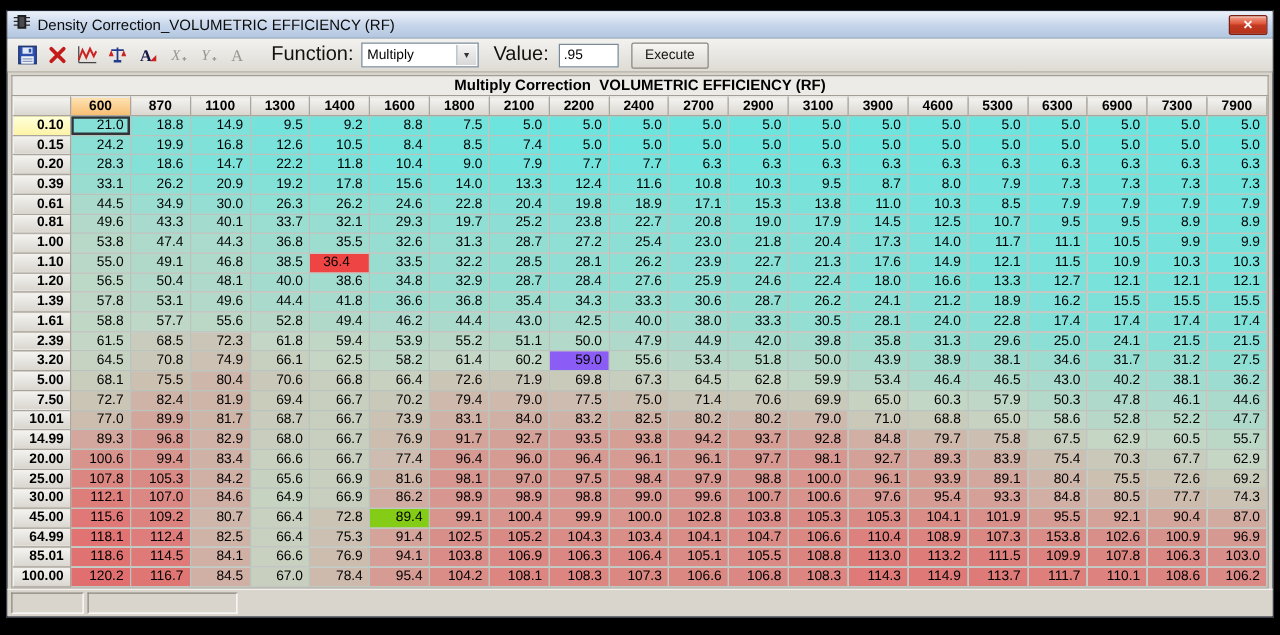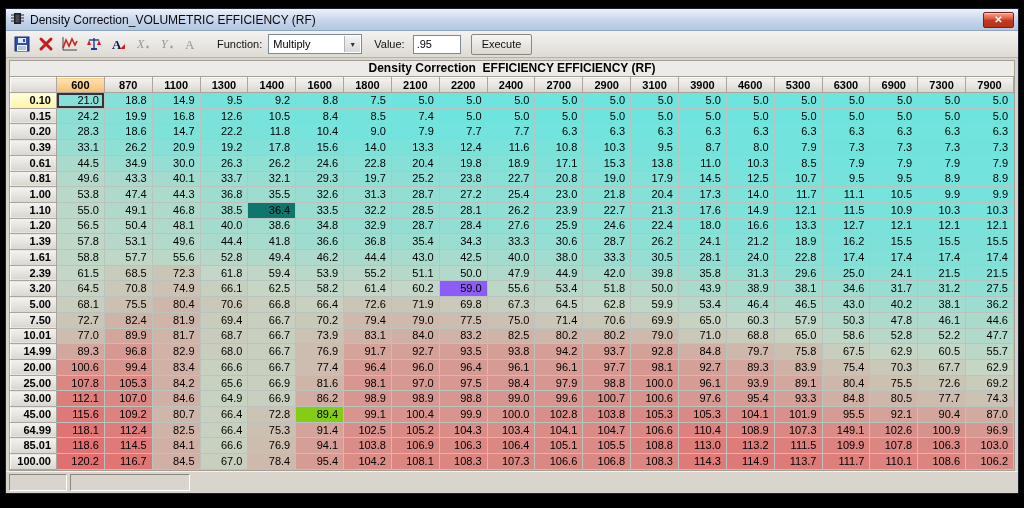--- a/index.html
+++ b/index.html
@@ -14,21 +14,21 @@
   .close-btn{margin-left:auto;width:31px;height:16px;border:1px solid #7c2014;border-radius:2px;
     background:linear-gradient(#f2a590,#dd5136 45%,#c23a22 50%,#b53218);color:#fff;
     display:flex;align-items:center;justify-content:center;font-size:10px;font-weight:bold;
     box-shadow:inset 0 1px 0 rgba(255,255,255,.45);cursor:default;}
   
   .toolbar{flex:0 0 27px;height:27px;background:linear-gradient(#f3f2ef,#dedbd4);
     border-bottom:1px solid #b6b2a8;display:flex;align-items:center;padding:0 5px;gap:2px;}
   .tool-btn{width:22px;height:21px;display:flex;align-items:center;justify-content:center;
     border:1px solid transparent;}
   .tool-btn svg{display:block;}
-  .tb-label{font-size:11px;color:#111;margin:0 4px 0 14px;}
+  .tb-label{font-size:16px;color:#111;margin:0 4px 0 14px;}
   .tb-label.val{margin-left:10px;}
   .combo{width:94px;height:20px;background:#fff;border:1px solid #7a8a99;display:flex;
     align-items:center;position:relative;font-size:11px;padding-left:4px;}
   .combo .arrow-box{position:absolute;right:1px;top:1px;bottom:1px;width:16px;
     background:linear-gradient(#f4f4f4,#d8d8d8);border-left:1px solid #aab4bd;
     display:flex;align-items:center;justify-content:center;font-size:7px;color:#333;}
   .value-input{width:48px;height:19px;border:1px solid #7a8a99;font-size:11px;padding:0 3px;
     font-family:"Liberation Sans",sans-serif;margin-left:2px;}
   .execute-btn{height:21px;margin-left:8px;padding:0 10px;font-size:11px;
     font-family:"Liberation Sans",sans-serif;color:#111;
@@ -138,21 +138,21 @@
     <div class="combo">
       <span>Multiply</span>
       <span class="arrow-box">▼</span>
     </div>
     <span class="tb-label val">Value:</span>
     <input class="value-input" type="text" value=".95" style="">
     <button class="execute-btn">Execute</button>
   </div>
 
   <div class="content">
-    <div class="table-title">Density Correction  EFFICIENCY EFFICIENCY (RF)</div>
+    <div class="table-title">Multiply Correction  VOLUMETRIC EFFICIENCY (RF)</div>
     <div class="grid-wrap">
       <table class="grid">
         <colgroup>
             <col class="rowhcol">
           </colgroup>
         <thead>
           <tr>
               <th></th>
               <th class="colh sel-col">600</th>
               <th class="colh">870</th>
@@ -337,21 +337,21 @@
               <td style="background: rgb(118, 227, 220);">10.5</td>
               <td style="background: rgb(117, 227, 220);">9.9</td>
               <td style="background: rgb(117, 227, 220);">9.9</td>
             </tr>
             <tr>
               <th class="rowh">1.10</th>
               <td style="background: rgb(186, 216, 200);">55.0</td>
               <td style="background: rgb(177, 217, 202);">49.1</td>
               <td style="background: rgb(173, 218, 203);">46.8</td>
               <td style="background: rgb(161, 220, 207);">38.5</td>
-              <td style="background: #0f766e;">36.4</td>
+              <td style="background: #ef4444; text-align: center;">36.4</td>
               <td style="background: rgb(153, 221, 209);">33.5</td>
               <td style="background: rgb(151, 221, 210);">32.2</td>
               <td style="background: rgb(146, 222, 211);">28.5</td>
               <td style="background: rgb(145, 222, 212);">28.1</td>
               <td style="background: rgb(142, 223, 212);">26.2</td>
               <td style="background: rgb(139, 223, 214);">23.9</td>
               <td style="background: rgb(137, 224, 214);">22.7</td>
               <td style="background: rgb(135, 224, 215);">21.3</td>
               <td style="background: rgb(129, 225, 216);">17.6</td>
               <td style="background: rgb(125, 226, 218);">14.9</td>
@@ -671,21 +671,21 @@
               <td style="background: rgb(217, 143, 137);">102.5</td>
               <td style="background: rgb(218, 138, 133);">105.2</td>
               <td style="background: rgb(218, 140, 135);">104.3</td>
               <td style="background: rgb(218, 142, 136);">103.4</td>
               <td style="background: rgb(218, 140, 135);">104.1</td>
               <td style="background: rgb(218, 139, 134);">104.7</td>
               <td style="background: rgb(219, 136, 131);">106.6</td>
               <td style="background: rgb(221, 129, 126);">110.4</td>
               <td style="background: rgb(220, 132, 128);">108.9</td>
               <td style="background: rgb(219, 135, 130);">107.3</td>
-              <td style="background: rgb(218, 140, 135);">149.1</td>
+              <td style="background: rgb(218, 140, 135);">153.8</td>
               <td style="background: rgb(217, 143, 137);">102.6</td>
               <td style="background: rgb(216, 146, 140);">100.9</td>
               <td style="background: rgb(214, 153, 146);">96.9</td>
             </tr>
             <tr>
               <th class="rowh">85.01</th>
               <td style="background: rgb(225, 114, 114);">118.6</td>
               <td style="background: rgb(223, 122, 120);">114.5</td>
               <td style="background: rgb(208, 176, 165);">84.1</td>
               <td style="background: rgb(200, 208, 191);">66.6</td>

